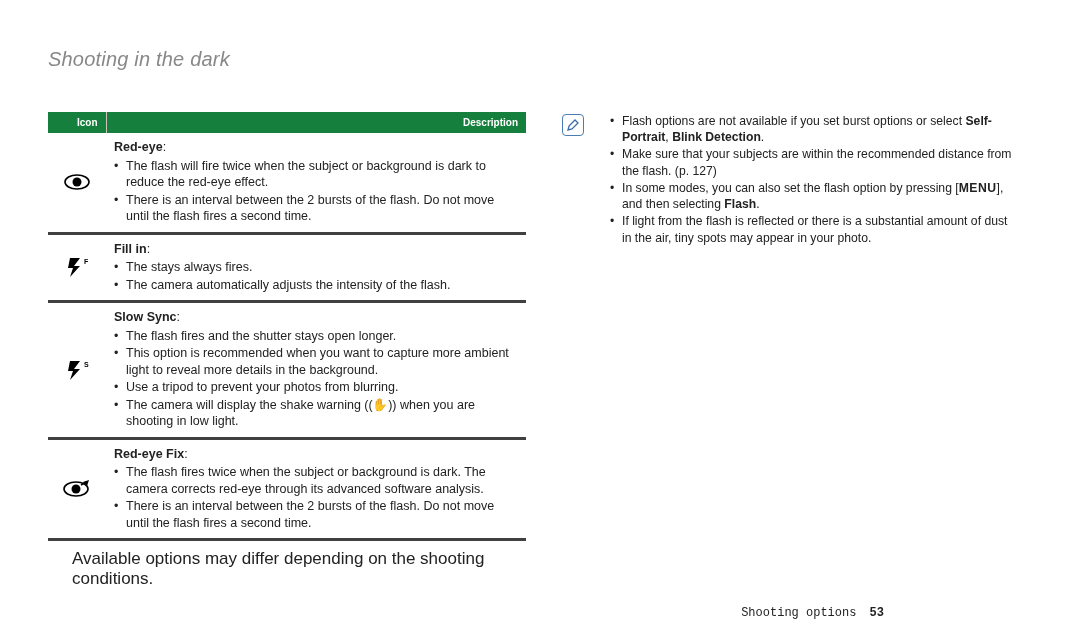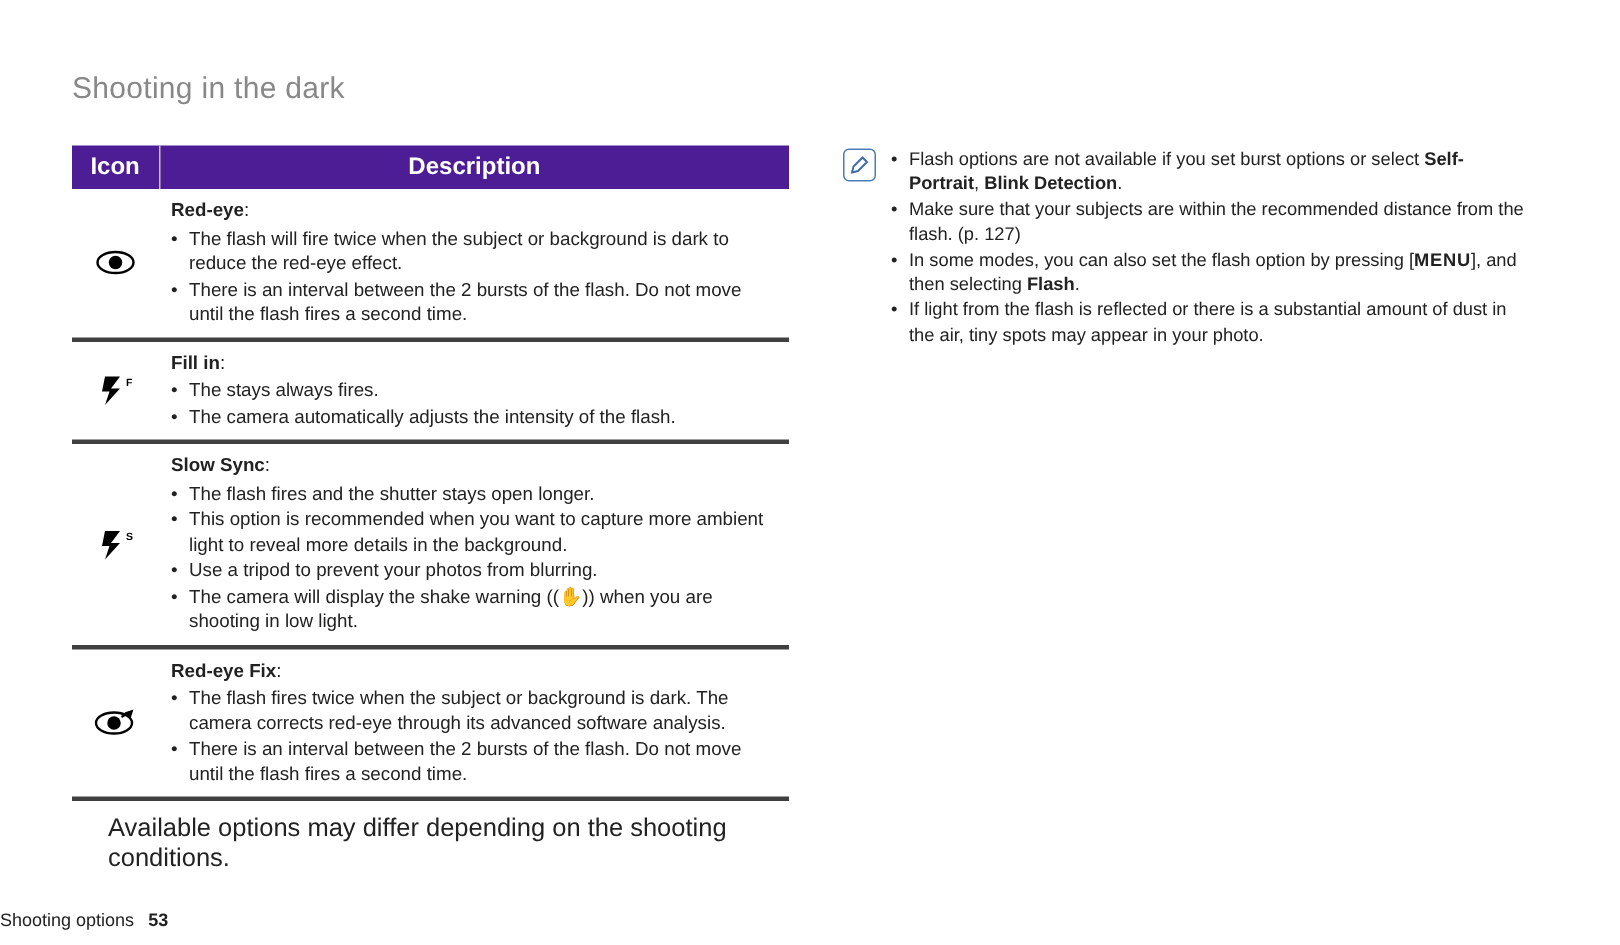--- a/index.html
+++ b/index.html
@@ -1,38 +1,38 @@
 <!DOCTYPE html>
 <html><head>
 <meta charset="utf-8">
 <style>
   * { box-sizing: border-box; margin: 0; padding: 0; }
   html, body { width: 1080px; height: 630px; background: #fff; font-family: "Segoe UI", "Helvetica Neue", Arial, sans-serif; color: #222; }
   .page { padding: 48px 48px 0 48px; width: 1080px; height: 630px; position: relative; }
-  .hd { font-size: 20px; font-weight: 400; color: #888; margin-bottom: 26px; letter-spacing: 0.2px; }
+  .hd { font-size: 20px; font-weight: 400; color: #888; margin-bottom: 41px; font-style: italic; letter-spacing: 0.2px; }
   .cols { display: flex; gap: 36px; }
   .col-left { width: 478px; }
   .col-right { width: 458px; }
   table.opt { width: 100%; border-collapse: collapse; font-size: 12.5px; line-height: 1.32; }
-  table.opt th { background: #4c1d95; color: #fff; text-align: center; font-weight: 700; padding: 4px 8px; font-size: 16px; }
+  table.opt th { background: #15803d; color: #fff; text-align: right; font-weight: 700; padding: 4px 8px; font-size: 10px; }
   table.opt th.icon-h { width: 58px; border-right: 1px solid #ccc4b5; }
   table.opt td { border-bottom: 3px solid #404040; padding: 6px 8px 6px 8px; vertical-align: middle; }
   table.opt td.icon-c { width: 58px; text-align: center; vertical-align: middle; }
   .title { font-weight: 700; display: inline; }
   .colon { font-weight: 400; }
   ul.b { list-style: none; margin: 2px 0 0 0; padding: 0; }
   ul.b li { position: relative; padding-left: 12px; margin: 1px 0; }
   ul.b li::before { content: "•"; position: absolute; left: 0; top: 0; }
   .avail { font-size: 17px; color: #222; margin-top: 8px; margin-left: 24px; }
-  .notebox { display: flex; gap: 10px; font-size: 12.2px; line-height: 1.33; justify-content: space-between; }
+  .notebox { display: flex; gap: 26px; font-size: 12.2px; line-height: 1.33; justify-content: space-between; }
   .notebox .pen { width: 22px; height: 22px; border: 1px solid #4a7db5; border-radius: 4px; display:flex; align-items:center; justify-content:center; color:#3d6da8; flex-shrink:0; margin-top:2px;}
   .notebox ul.b { margin-top: 0; }
   .strong { font-weight: 700; }
   .menu { display:inline-block; font-family: Arial, sans-serif; font-weight:700; letter-spacing:0.5px; border:0; }
-  .footer { position:absolute; bottom:10px; left:0; width:884px; text-align:left; font-size:12px; color:#222; }
+  .footer { position:absolute; bottom:10px; left:0; width:884px; text-align:right; font-size:12px; color:#222;font-family:Liberation Mono, monospace; }
   .footer .sec { font-weight:400; }
   .footer .pg { font-weight:700; margin-left:6px;}
   svg.icon { display:block; margin:0 auto; }
 </style>
 </head>
 <body>
 
 <div class="page">
   <div class="hd">Shooting in the dark</div>
 

